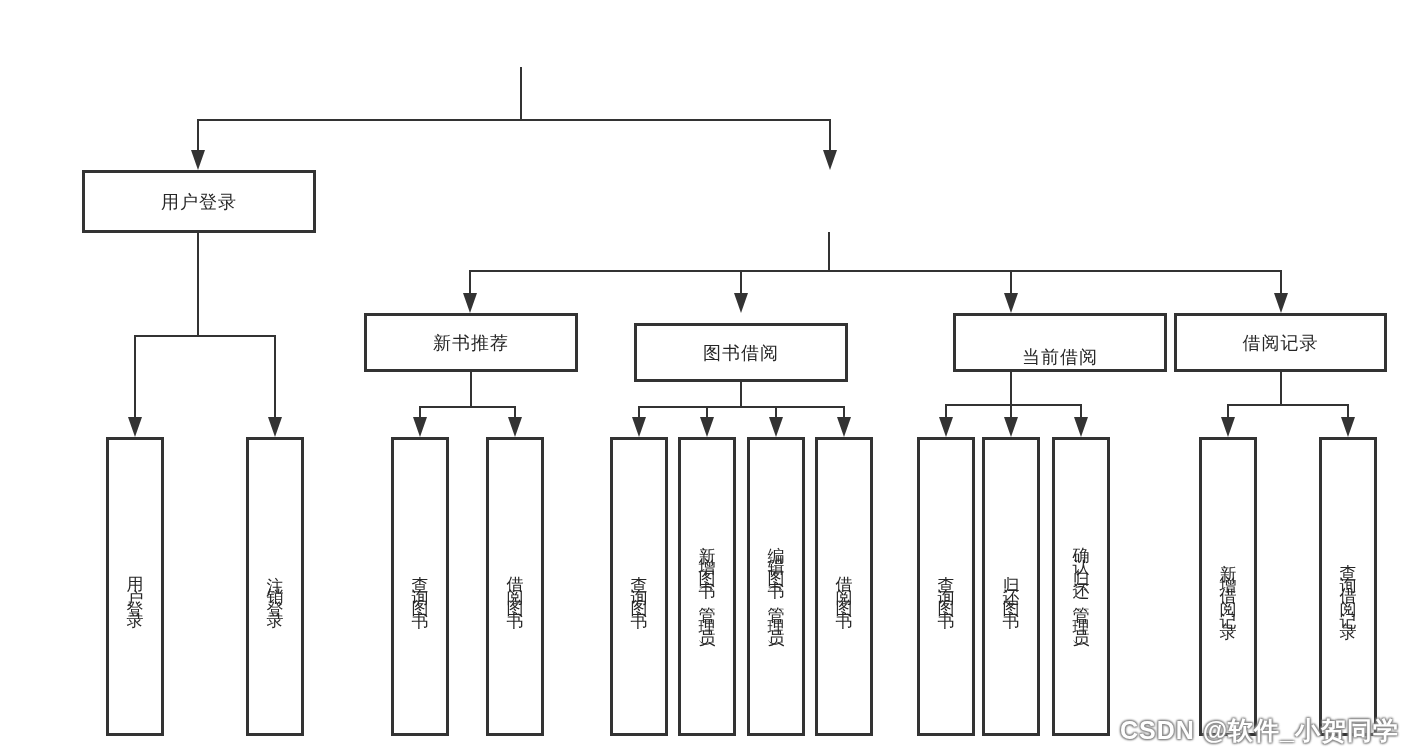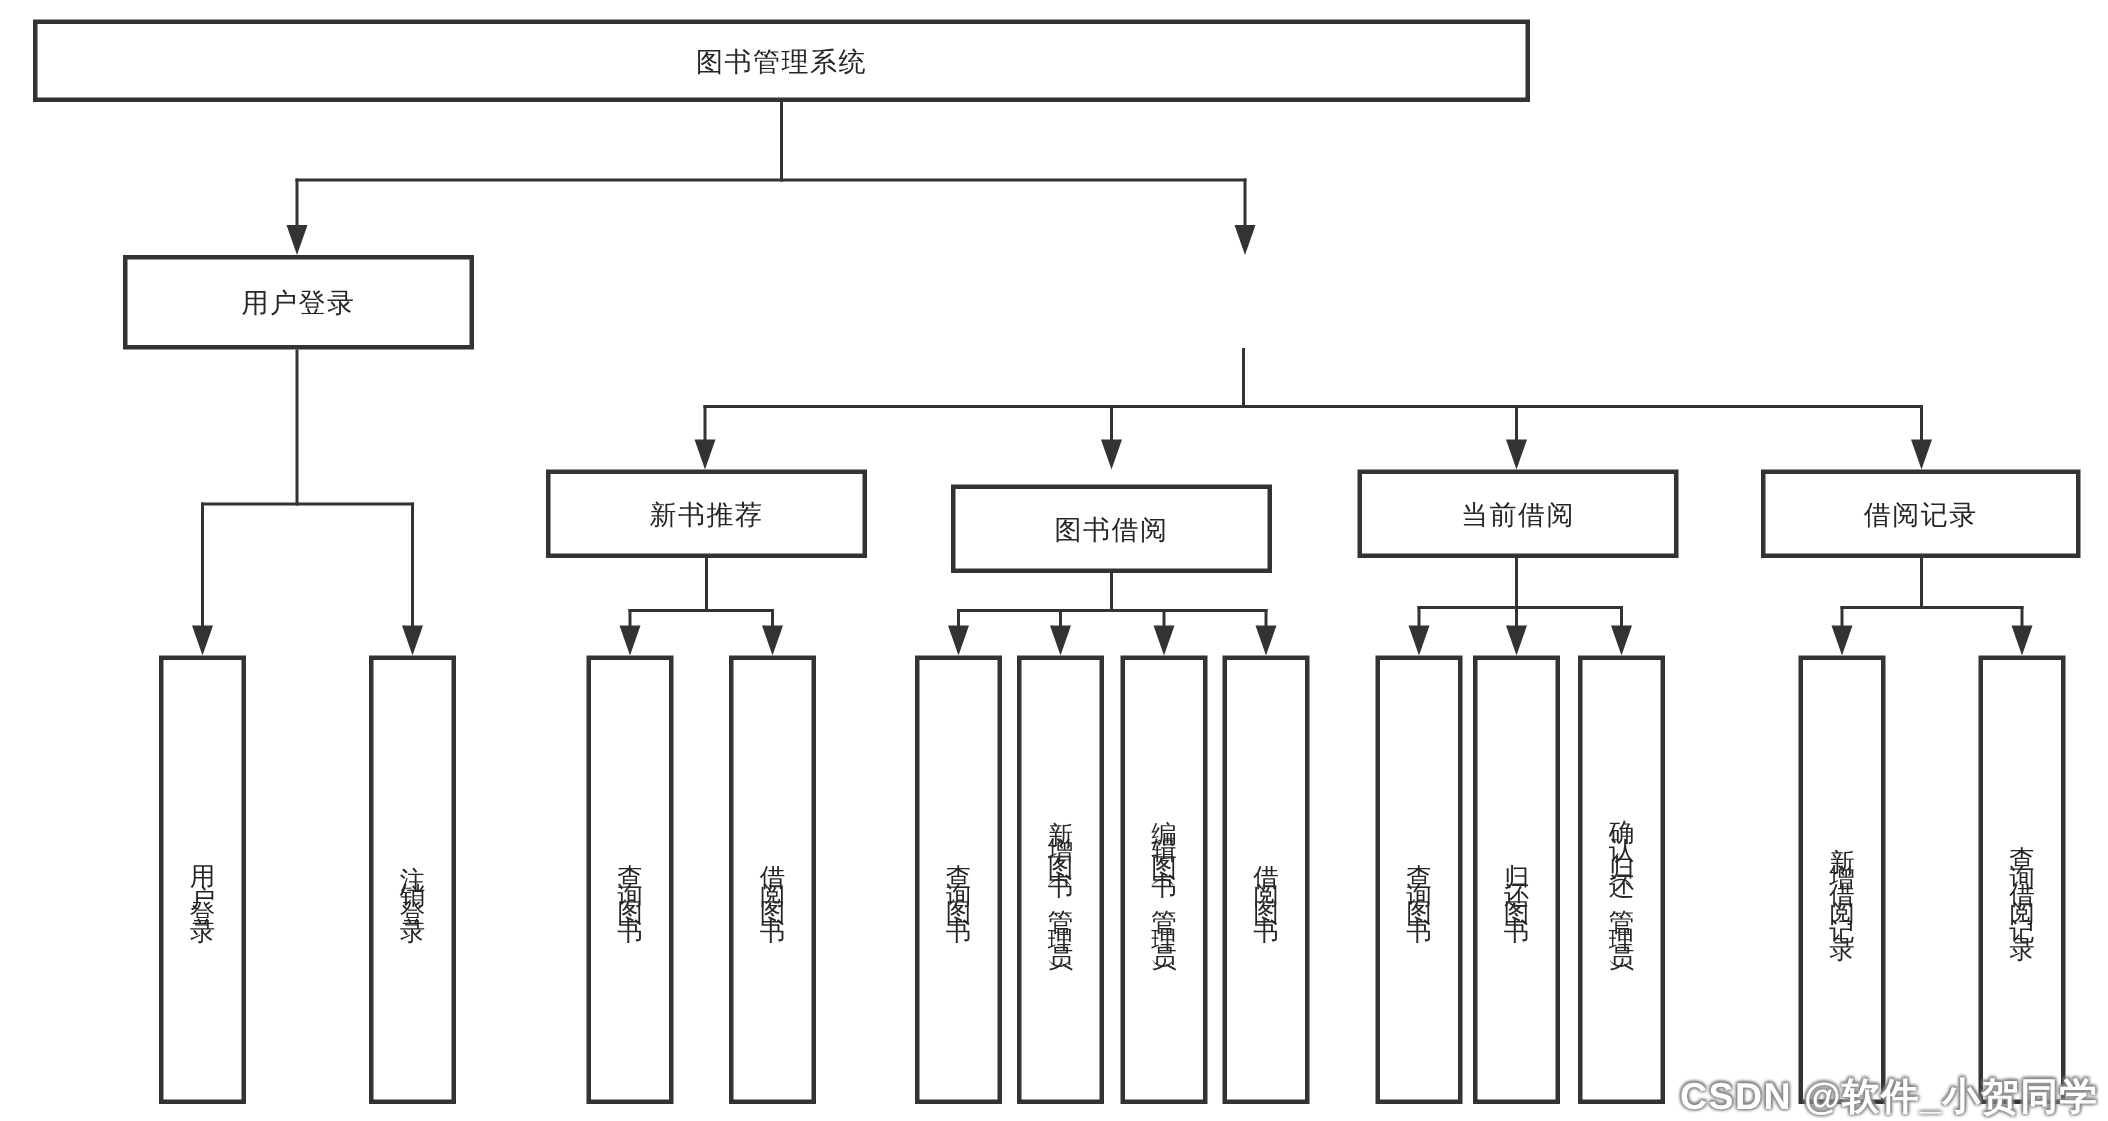--- a/index.html
+++ b/index.html
@@ -141,35 +141,32 @@
       <polygon points="769,417 783,417 776,437"></polygon>
       <polygon points="837,417 851,417 844,437"></polygon>
       <polygon points="939,417 953,417 946,437"></polygon>
       <polygon points="1004,417 1018,417 1011,437"></polygon>
       <polygon points="1074,417 1088,417 1081,437"></polygon>
       <polygon points="1221,417 1235,417 1228,437"></polygon>
       <polygon points="1341,417 1355,417 1348,437"></polygon>
     </g>
   </svg>
 
-  <div class="node" style="left:22px; top:13px; width:998px; height:55px;">
-    <span>图书管理系统</span>
-  </div>
 
   <div class="node" style="left:82px; top:170px; width:234px; height:63px;">
     <span>用户登录</span>
   </div>
 
   <div class="node" style="left:364px; top:313px; width:214px; height:59px;">
     <span>新书推荐</span>
   </div>
   <div class="node" style="left:634px; top:323px; width:214px; height:59px;">
     <span>图书借阅</span>
   </div>
-  <div class="node" style="left:905px; top:313px; width:214px; height:59px;">
+  <div class="node" style="left:953px; top:313px; width:214px; height:59px;align-items:flex-end;">
     <span>当前借阅</span>
   </div>
   <div class="node" style="left:1174px; top:313px; width:213px; height:59px;">
     <span>借阅记录</span>
   </div>
 
   <div class="leaf" style="left:106px;">
     <span class="vtext">用户登录</span>
   </div>
   <div class="leaf" style="left:246px;">

